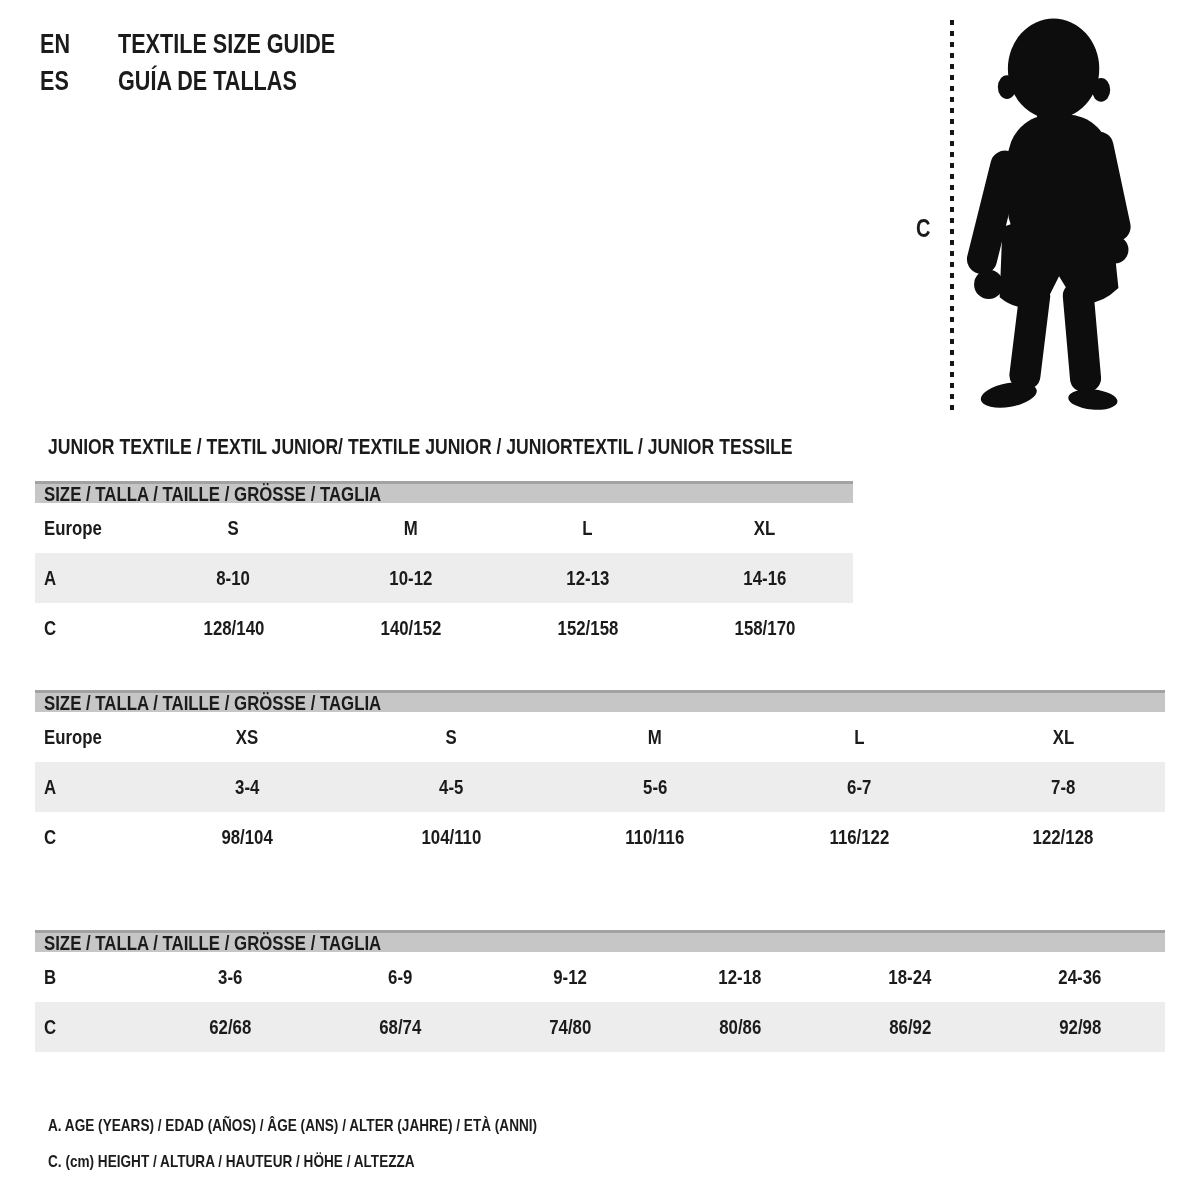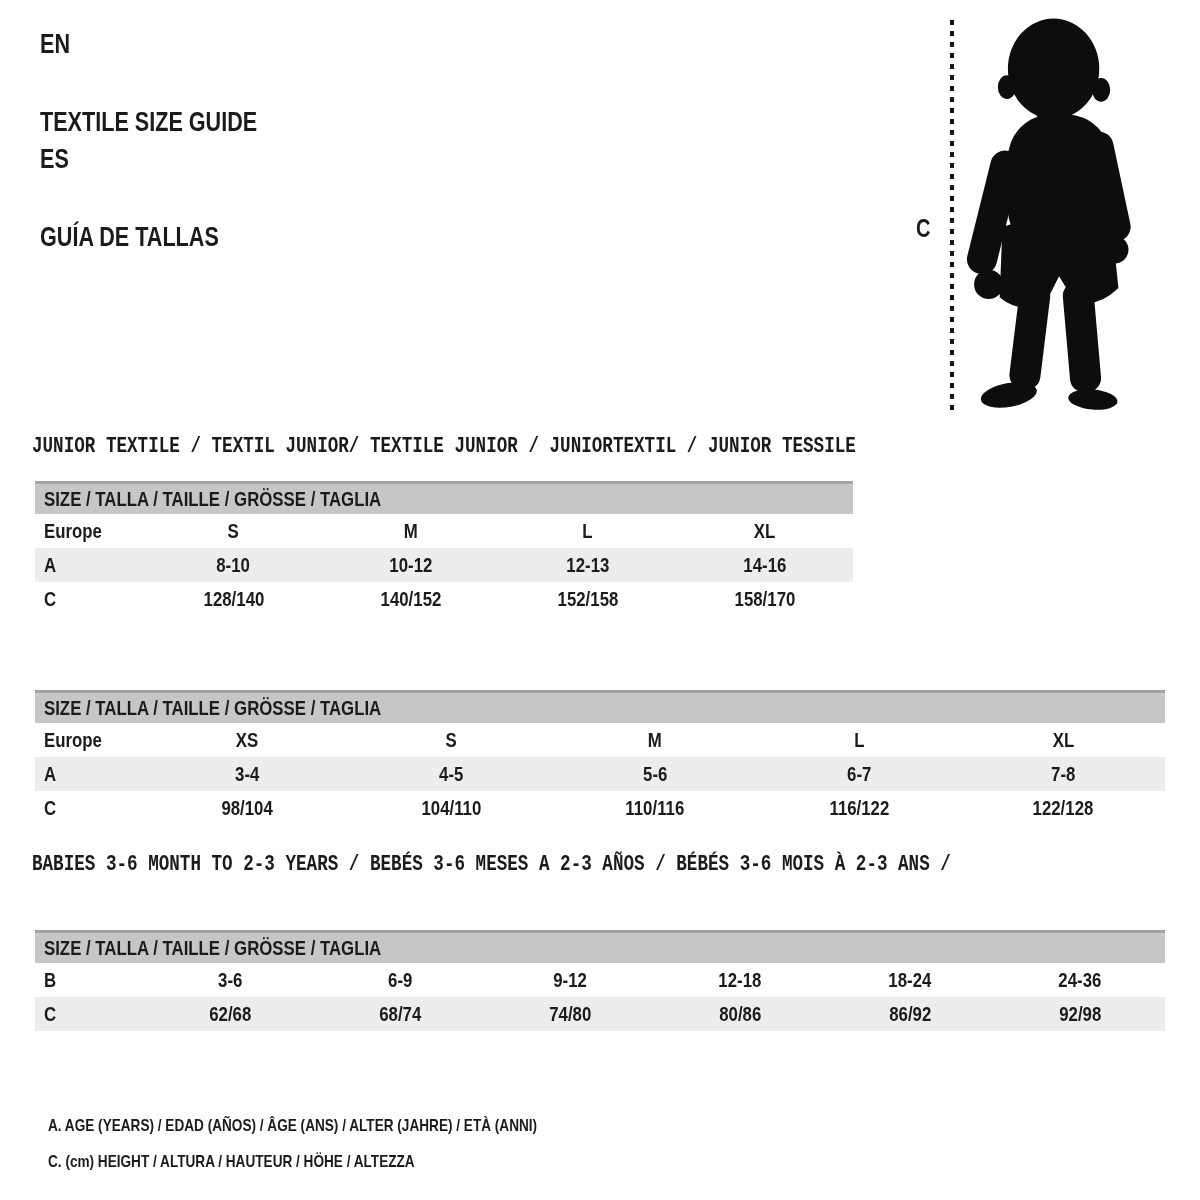--- a/index.html
+++ b/index.html
@@ -7,45 +7,45 @@
     position:relative;width:1200px;height:1200px;background:#ffffff;
     font-family:"Liberation Sans",sans-serif;font-weight:bold;color:#1b1b1b;
     overflow:hidden;
   }
   
   .cx{display:inline-block;transform:scaleX(0.8);transform-origin:0 50%;white-space:nowrap;}
   .cxc{display:inline-block;transform:scaleX(0.8);transform-origin:50% 50%;white-space:nowrap;}
 
   
   .lang-block{position:absolute;left:40px;top:26px;font-size:27px;line-height:37px;}
-  .lang-row{display:flex;flex-direction:column;}
+  .lang-row{display:flex;}
   .lang-code{width:78px;flex:0 0 78px;}
 
   
   .dash-line{
     position:absolute;left:950px;top:20px;width:4px;height:396px;
     background:repeating-linear-gradient(to bottom,#161616 0 5px,transparent 5px 11px);
   }
   .c-label{position:absolute;left:916px;top:214px;font-size:25px;}
   .baby-svg{position:absolute;left:962px;top:14px;}
 
   
-  .section-title{position:absolute;left:32px;font-size:22px;font-family:Liberation Mono, monospace;}
+  .section-title{position:absolute;left:48px;font-size:22px;}
   .title-junior{top:434px;}
   .title-children{top:642px;}
   .title-babies{top:846px;line-height:37px;}
   .subA{font-size:13px;vertical-align:-4px;}
 
   
   .size-table{position:absolute;left:35px;}
   .size-table .band{
-    box-sizing:border-box;height:33px;background:#c6c6c6;border-top:3px solid #a2a2a2;
+    box-sizing:border-box;height:22px;background:#c6c6c6;border-top:3px solid #a2a2a2;
     display:flex;align-items:center;padding-left:9px;font-size:21px;
   }
-  .size-table .trow{display:grid;height:34px;align-items:center;font-size:21px;}
+  .size-table .trow{display:grid;height:50px;align-items:center;font-size:21px;}
   .trow .cell{text-align:center;}
   .trow .cell.lbl{text-align:left;padding-left:9px;}
   .trow.alt{background:#ededed;}
   .tbl-junior{top:481px;width:818px;}
   .tbl-junior .trow{grid-template-columns:110px repeat(4,1fr);}
   .tbl-children{top:690px;width:1130px;}
   .tbl-children .trow{grid-template-columns:110px repeat(5,1fr);}
   .tbl-babies{top:930px;width:1130px;}
   .tbl-babies .trow{grid-template-columns:110px repeat(6,1fr);}
 
@@ -141,21 +141,20 @@
       <div class="cell lbl"><span class="cx">C</span></div>
       <div class="cell"><span class="cxc">98/104</span></div>
       <div class="cell"><span class="cxc">104/110</span></div>
       <div class="cell"><span class="cxc">110/116</span></div>
       <div class="cell"><span class="cxc">116/122</span></div>
       <div class="cell"><span class="cxc">122/128</span></div>
     </div>
   </div>
 
   <div class="section-title title-babies">
-    <div><span class="cx">BABIES 3-6 MONTH TO 2-3 YEARS / BEBÉS 3-6 MESES A 2-3 AÑOS / BÉBÉS 3-6 MOIS À 2-3 ANS /</span></div>
   </div>
   <div class="size-table tbl-babies">
     <div class="band">
       <span class="cx">SIZE / TALLA / TAILLE / GRÖSSE / TAGLIA</span>
     </div>
     <div class="trow">
       <div class="cell lbl"><span class="cx">B</span></div>
       <div class="cell"><span class="cxc">3-6</span></div>
       <div class="cell"><span class="cxc">6-9</span></div>
       <div class="cell"><span class="cxc">9-12</span></div>

